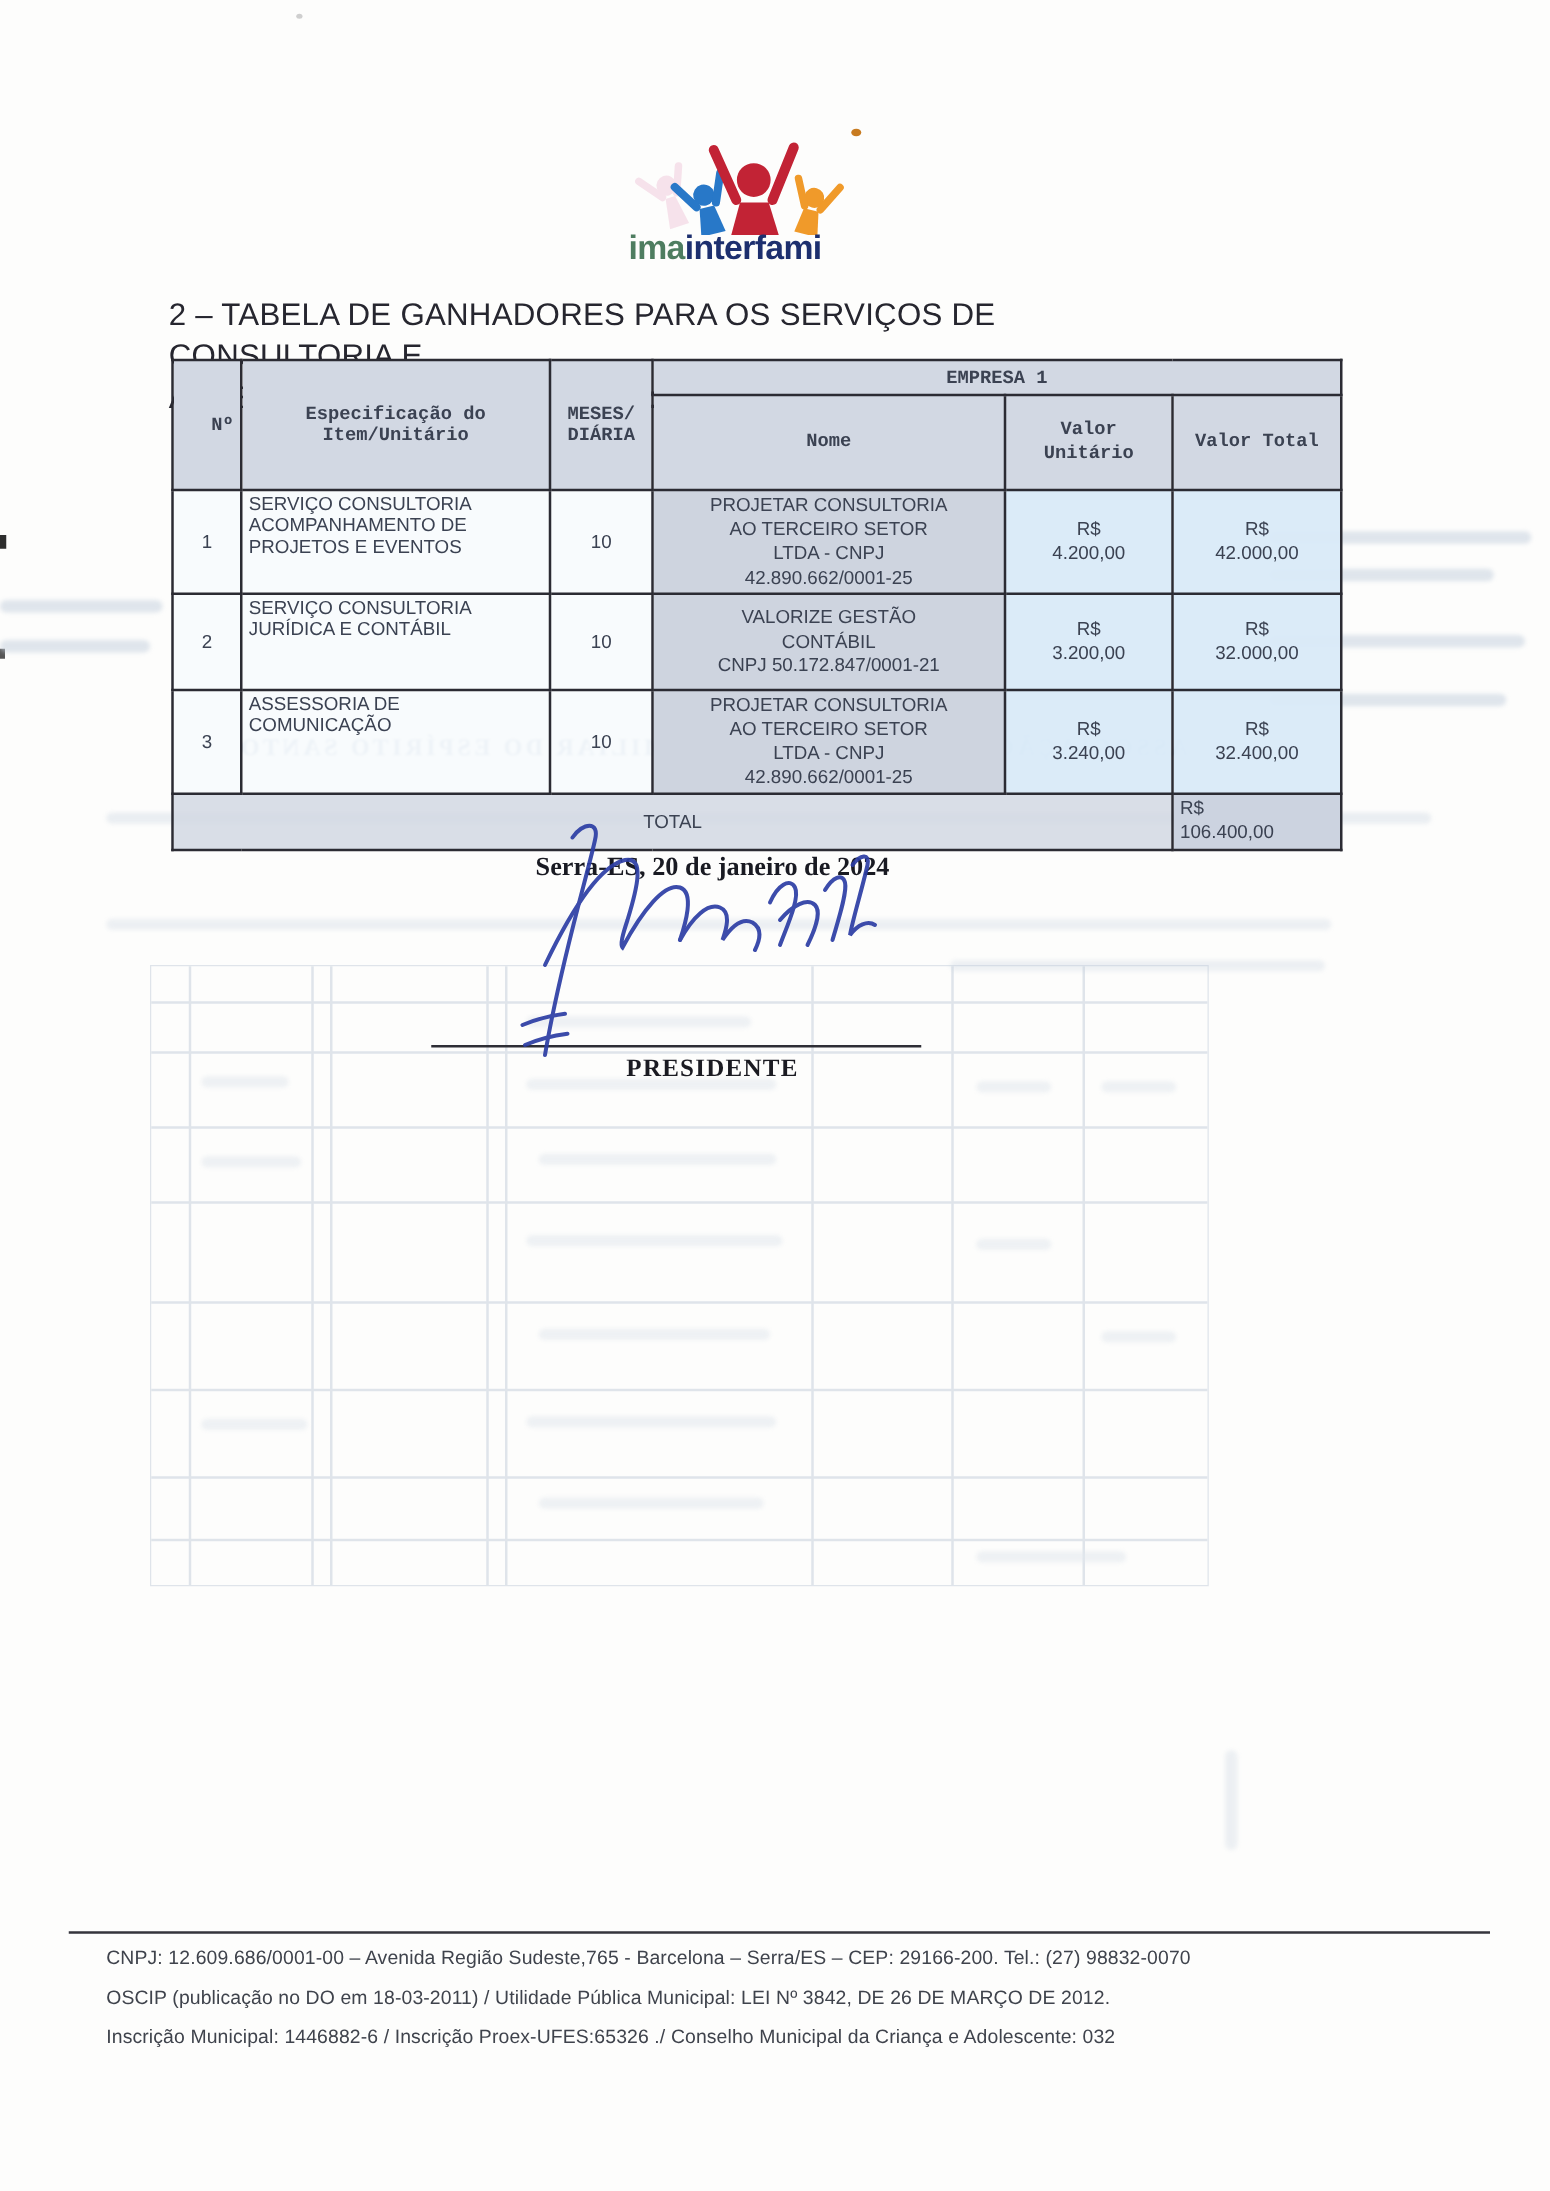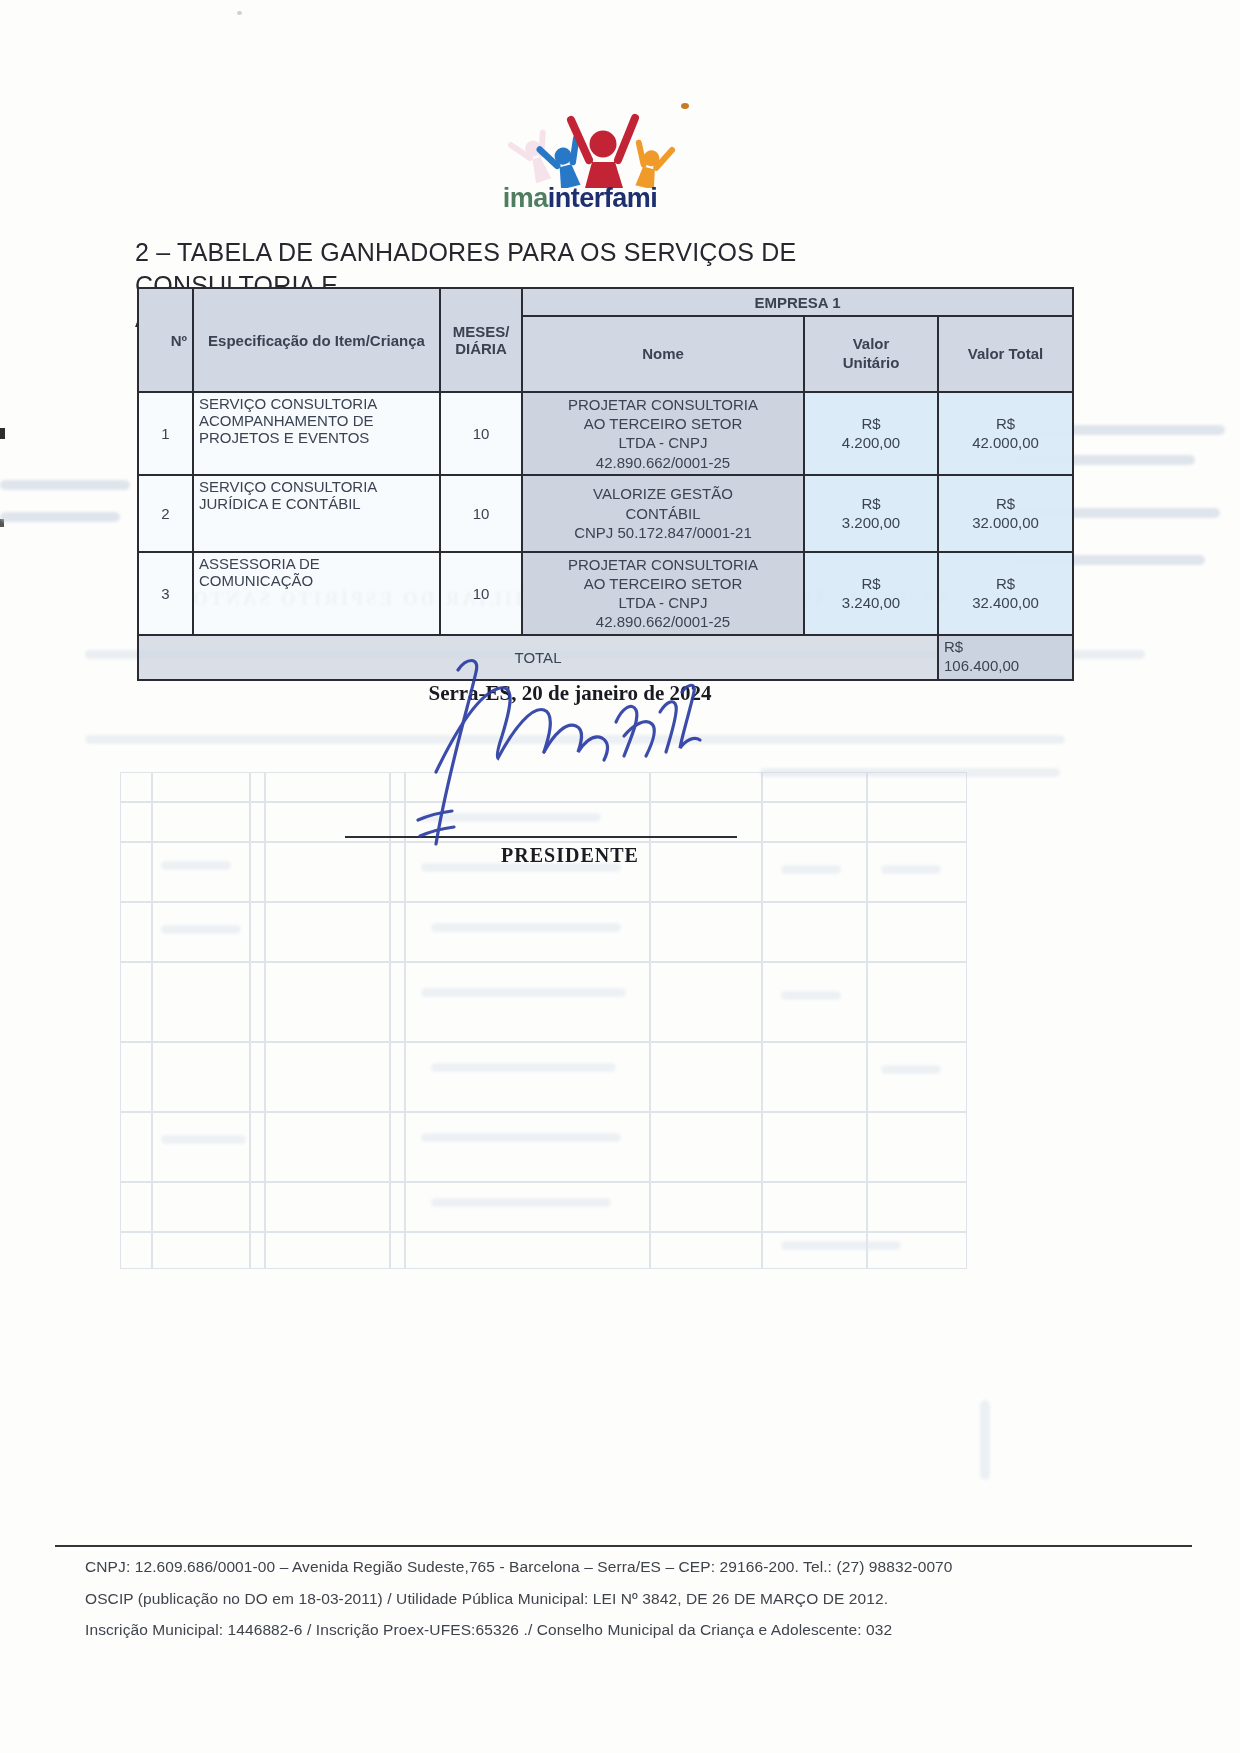--- a/index.html
+++ b/index.html
@@ -20,21 +20,21 @@
   
   .heading{left:135px;top:236px;width:840px;font-weight:normal;
     font-size:25px;line-height:1.32;color:#26262f;letter-spacing:.2px;}
 
   
   .tblwrap{left:137px;top:287px;z-index:3;}
   table.winners{border-collapse:collapse;table-layout:fixed;}
   table.winners td,table.winners th{
     border:2px solid #2b2b33;font-size:15px;color:#3b4252;
     padding:2px 5px;overflow:hidden;}
-  th{font-weight:bold;background:#d2d8e3;color:#343a49;}
+  th{font-weight:bold;background:#d2d8e3;color:#343a49;font-family:Liberation Mono, monospace;}
   td.cell-num{width:43px;text-align:center;background:rgba(246,250,253,.78);}
   td.cell-spec{width:235px;vertical-align:top;text-align:left;background:rgba(246,250,253,.78);}
   td.cell-meses{width:70px;text-align:center;background:rgba(246,250,253,.78);}
   td.cell-nome{width:270px;text-align:center;background:#ced4df;line-height:1.28;margin-top:36px;}
   td.cell-vu{width:122px;text-align:center;background:rgba(217,234,248,.95);line-height:1.3;}
   td.cell-vt{width:123px;text-align:center;background:rgba(217,234,248,.95);line-height:1.3;}
   tr.hdr-emp th{height:22px;}
   tr.hdr-sub th{height:70px;line-height:1.25;}
   tr.r1 td{height:73px;}
   tr.r2 td{height:71px;}
@@ -165,21 +165,21 @@
   </div>
 
   <div class="abs heading pre" style="z-index:2;">2 – TABELA DE GANHADORES PARA OS SERVIÇOS DE CONSULTORIA E
 ASSESSORIAS PARA 10 MESES:</div>
 
   <div class="abs tblwrap">
     <table class="winners">
       <tbody>
           <tr class="hdr-emp">
         <th rowspan="2" style="width:43px;text-align:right;">Nº</th>
-        <th rowspan="2" style="width:235px;">Especificação do Item/Criança</th>
+        <th rowspan="2" style="width:235px;">Especificação do Item/Unitário</th>
         <th rowspan="2" class="pre" style="width:70px;">MESES/
 DIÁRIA</th>
         <th colspan="3">EMPRESA 1</th>
       </tr>
       <tr class="hdr-sub">
         <th style="width:270px;">Nome</th>
         <th class="pre" style="width:122px;">Valor
 Unitário</th>
         <th style="width:123px;">Valor Total</th>
       </tr>

